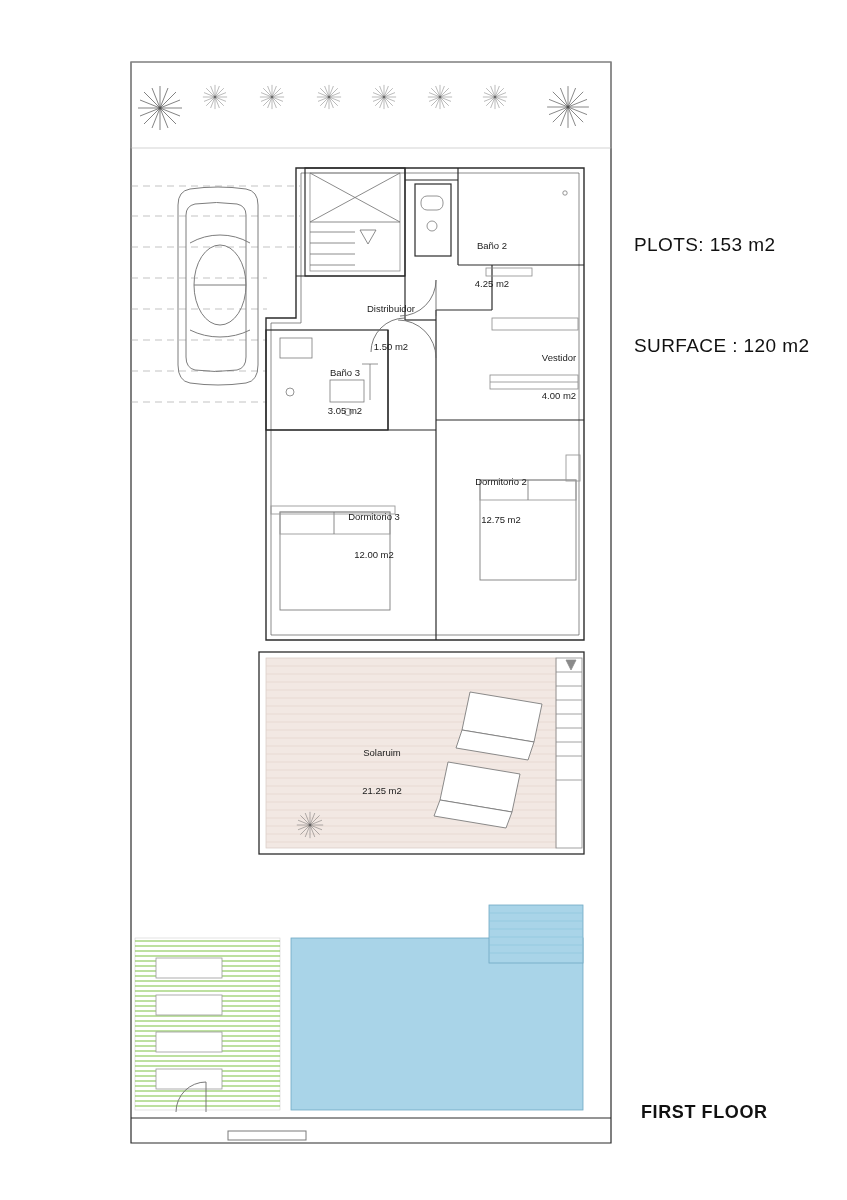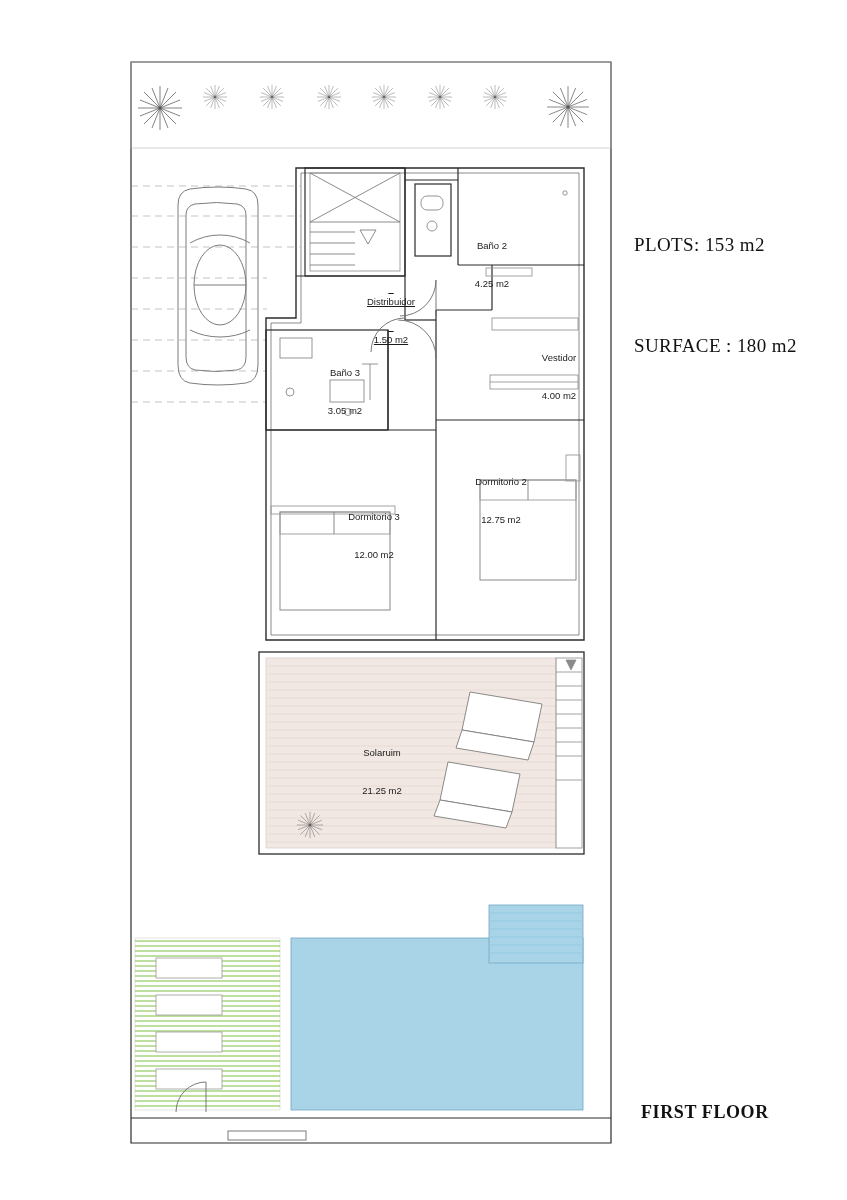--- a/index.html
+++ b/index.html
@@ -17,21 +17,21 @@
   }
   #plan {
     position: absolute;
     left: 0;
     top: 0;
     width: 847px;
     height: 1200px;
   }
   .annot {
     position: absolute;
-    font-family: Liberation Serif, serif;
+    font-family: Liberation Sans, sans-serif;
     color: #111;
     white-space: pre;
     line-height: 1.32;
   }
   #plots-label {
     left: 634px;
     top: 232px;
     font-size: 19px;
     letter-spacing: 0.4px;
   }
@@ -335,21 +335,21 @@
     <rect x="228" y="1131" width="78" height="9" stroke="#7a7a7a"></rect>
   </g>
 
 </svg>
 
 <div class="room-label" style="left:455px; top:214px; width:74px;text-align:center;">
   <div>Baño 2</div>
   <div>4.25 m2</div>
 </div>
 
-<div class="room-label" style="left:348px; top:270px; width:86px;text-decoration:underline;">
+<div class="room-label" style="left:348px; top:277px; width:86px;">
   <div>Distribuidor</div>
   <div>1.50 m2</div>
 </div>
 
 <div class="room-label" style="left:520px; top:326px; width:78px;">
   <div>Vestidor</div>
   <div>4.00 m2</div>
 </div>
 
 <div class="room-label" style="left:308px; top:341px; width:74px;">
@@ -368,16 +368,16 @@
 </div>
 
 <div class="room-label" style="left:337px; top:721px; width:90px;">
   <div>Solaruim</div>
   <div>21.25 m2</div>
 </div>
 
 <div class="annot" id="plots-label">PLOTS: 153 m2</div>
 
 <div class="annot" id="builded-label">
-  <div>SURFACE : 180 m2</div>
+  <div>SURFACE : 120 m2</div>
 </div>
 
 <div class="annot" id="floor-label">FIRST FLOOR</div>
 
 </body></html>

